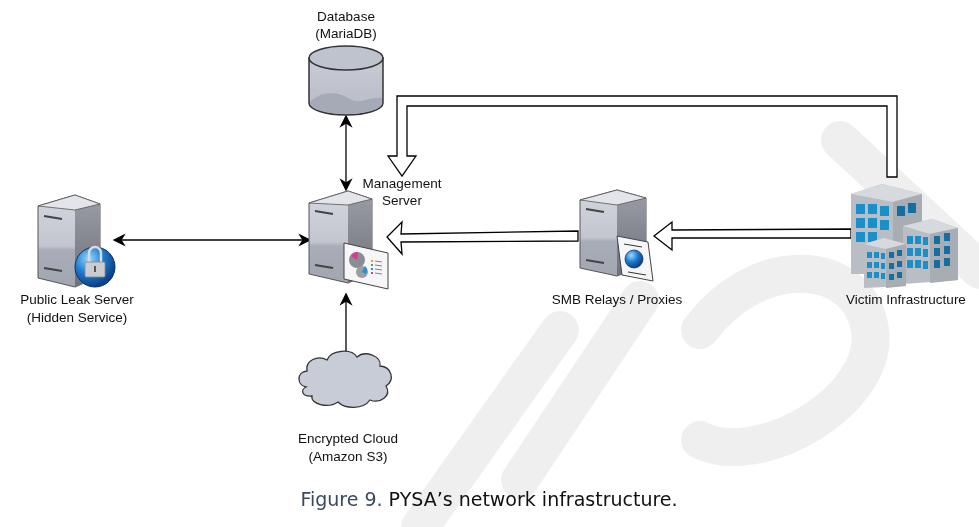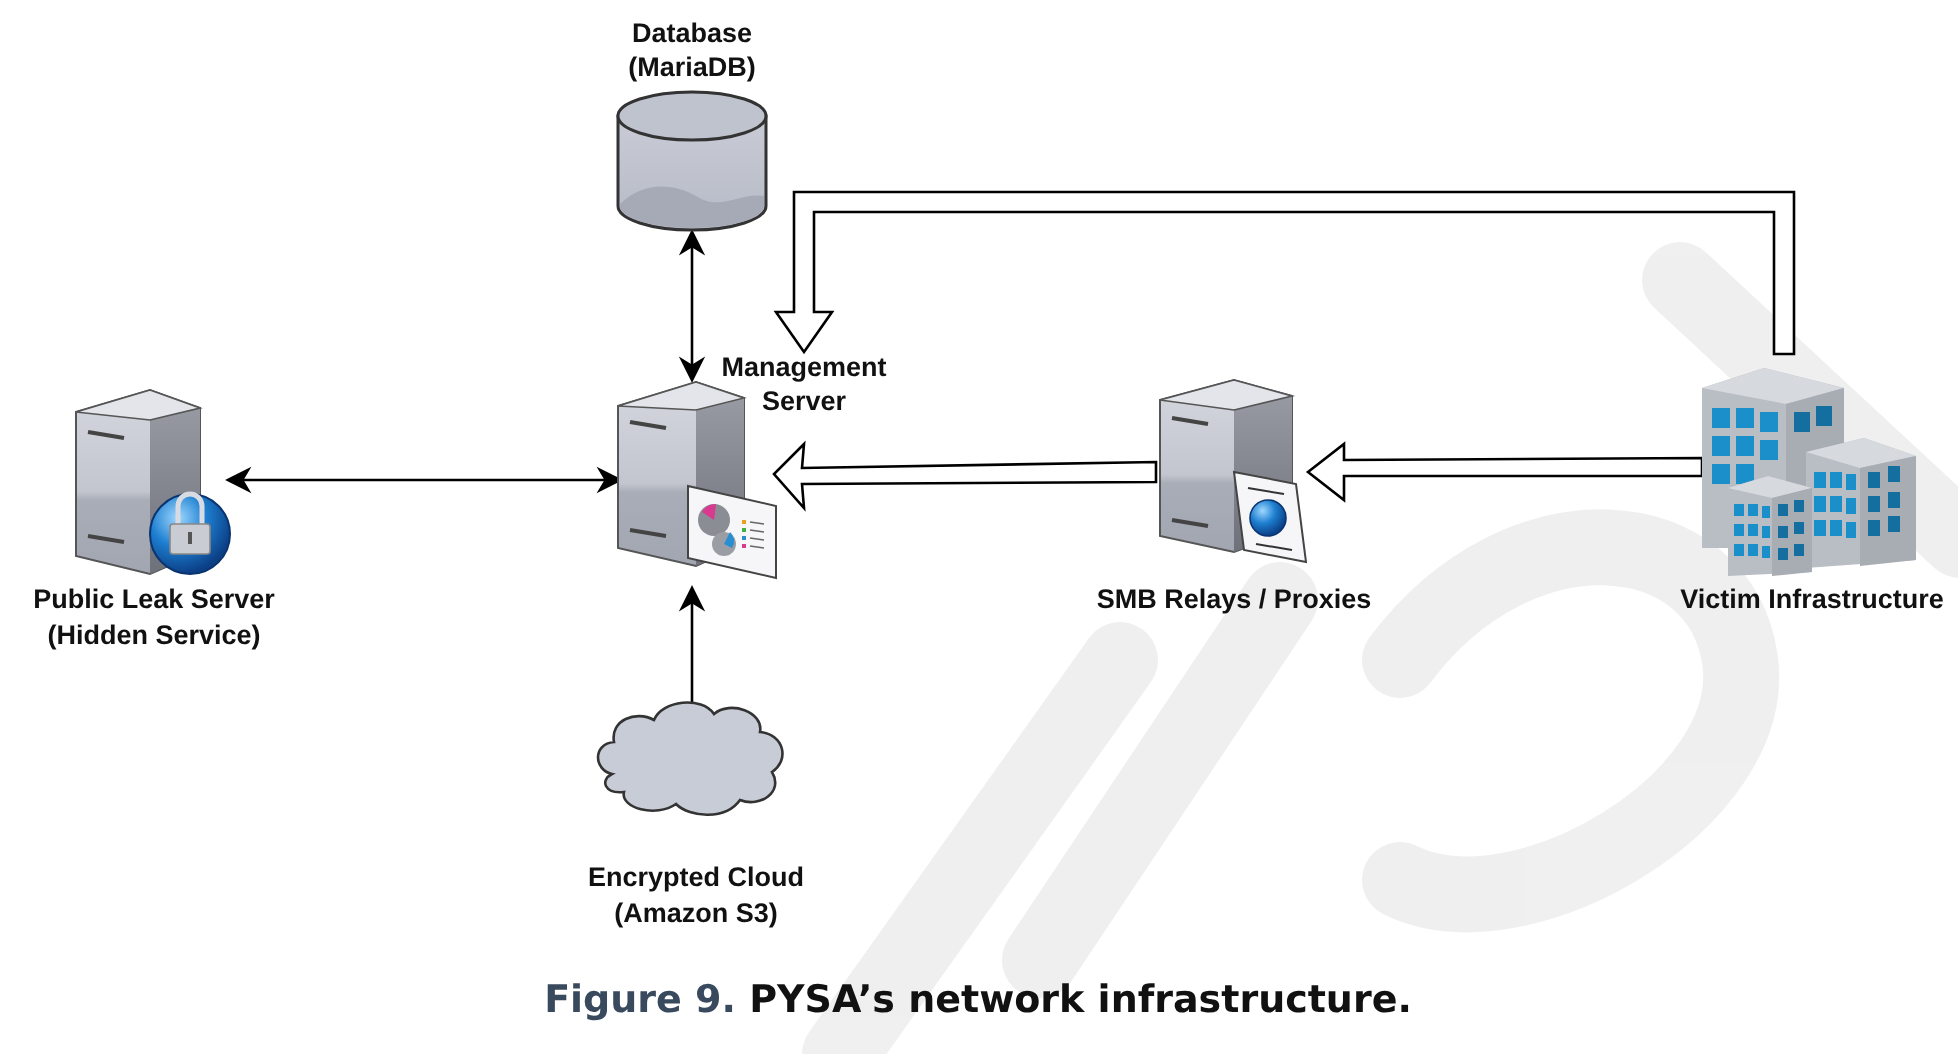--- a/index.html
+++ b/index.html
@@ -1,16 +1,16 @@
 <!DOCTYPE html>
 <html><head>
 <meta charset="utf-8">
 <style>
   html, body { margin:0; padding:0; background:#ffffff; }
-  #stage { position:relative; width:979px; height:527px; overflow:hidden; background:#ffffff; font-family:"Liberation Sans", sans-serif;font-weight:bold; }
+  #stage { position:relative; width:979px; height:527px; overflow:hidden; background:#ffffff; font-family:"Liberation Sans", sans-serif; }
   svg#diagram { position:absolute; left:0; top:0; width:979px; height:527px; }
   .label { font-family:"Liberation Sans", sans-serif; font-size:13.5px; fill:#111; }
   .caption-a { font-family:"DejaVu Sans", sans-serif; font-size:19px; fill:#3a4a5e; }
   .caption-b { font-family:"DejaVu Sans", sans-serif; font-size:19px; fill:#111; }
 </style>
 </head>
 <body>
 
 <div id="stage">
 <svg id="diagram" viewBox="0 0 979 527">

